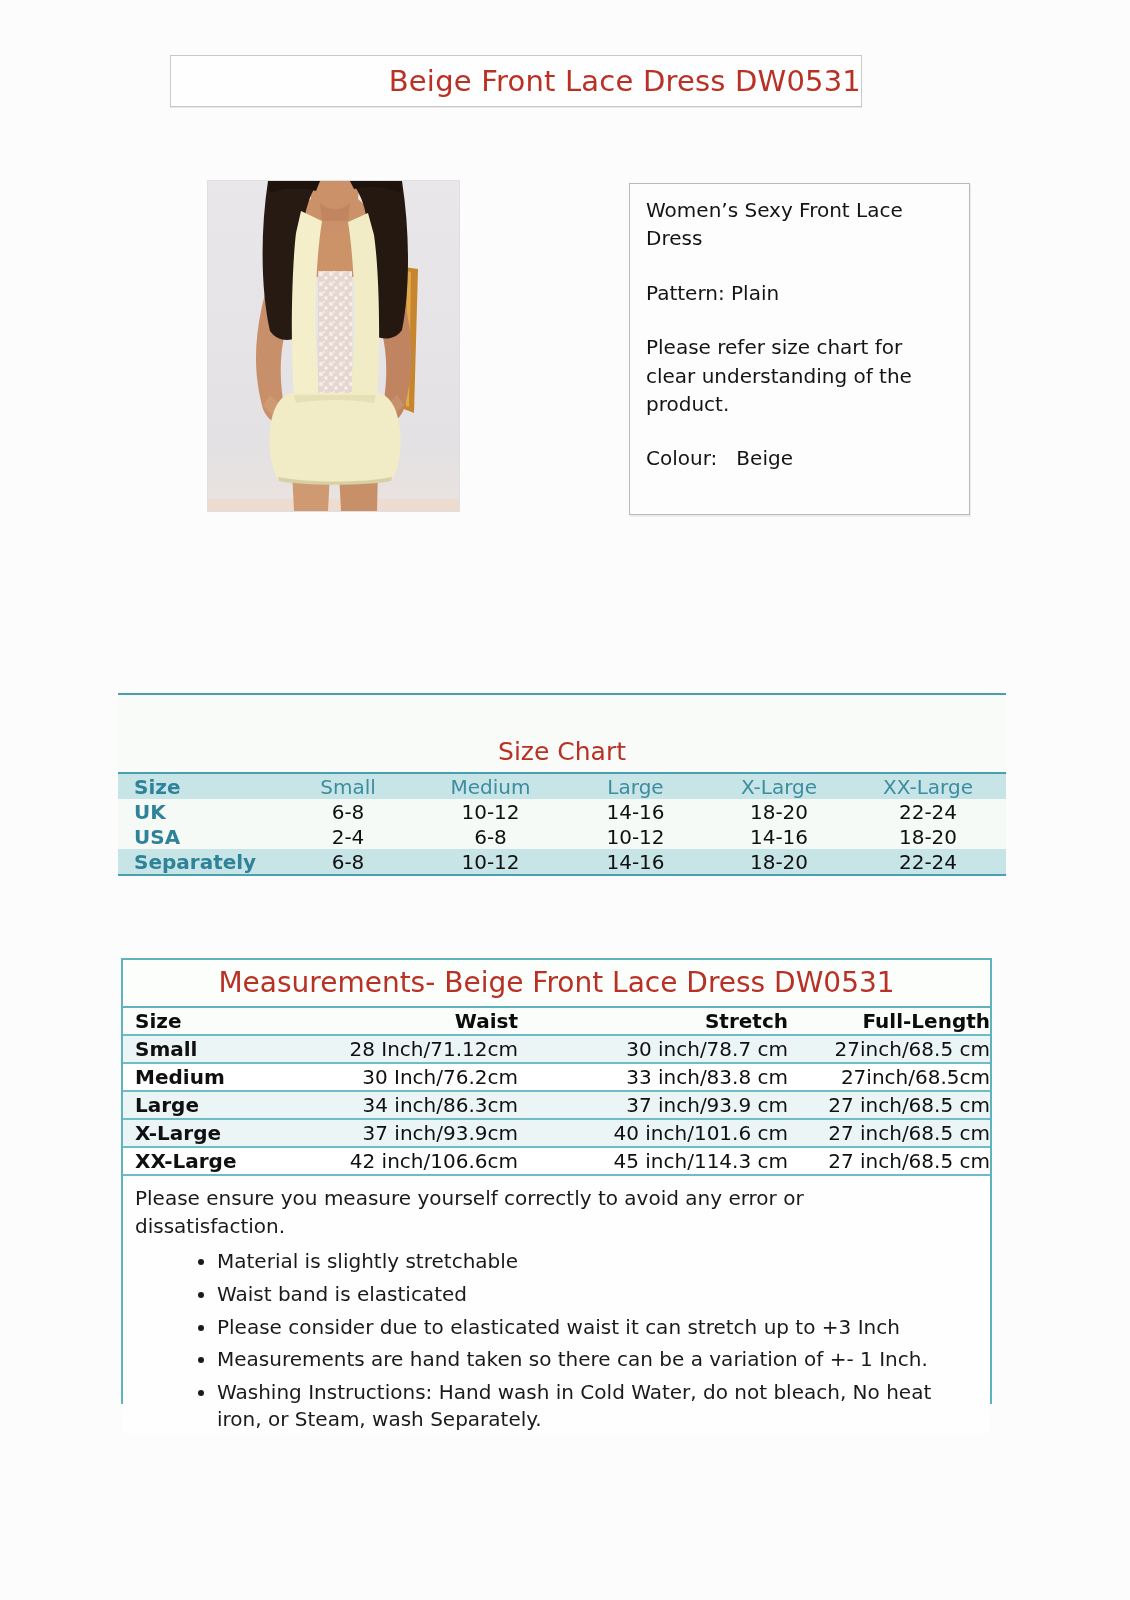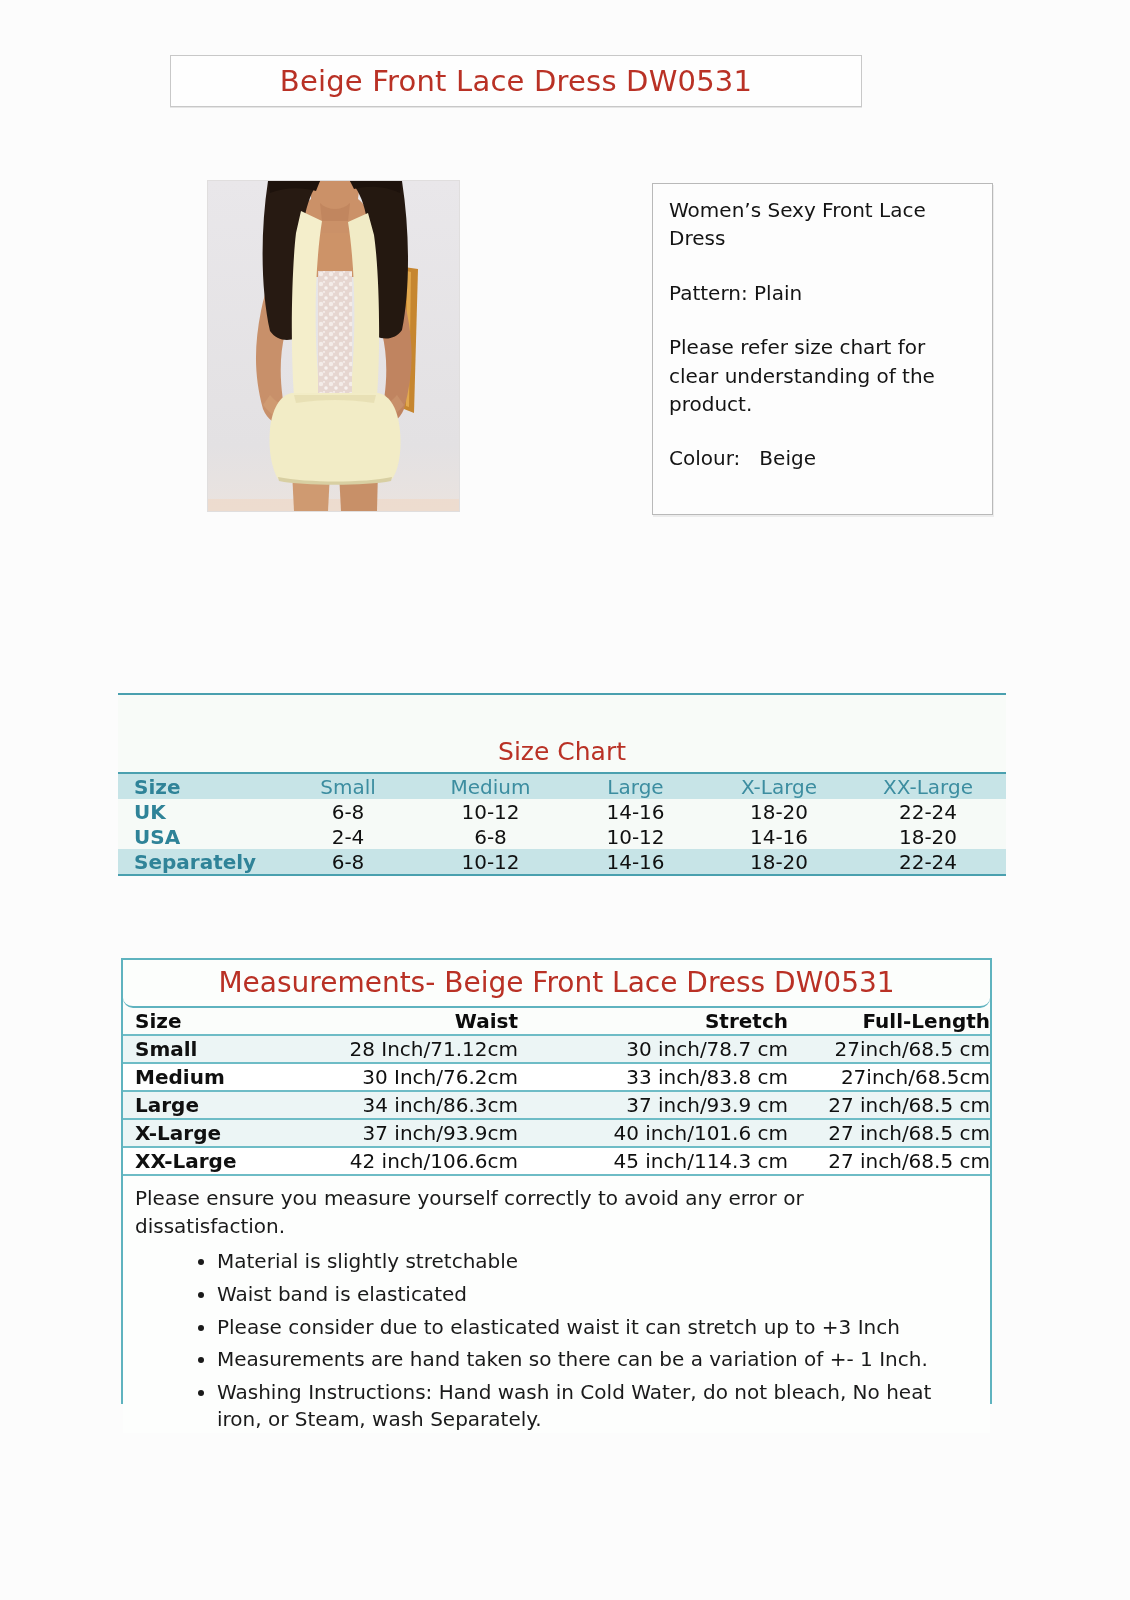--- a/index.html
+++ b/index.html
@@ -8,39 +8,38 @@
     width:1130px; height:1600px;
     background:#fcfcfc;
     font-family:"DejaVu Sans", sans-serif;
     color:#1a1a1a;
     overflow:hidden;
   }
   
   .title-box {
     position:absolute; left:170px; top:55px; width:690px; height:50px;
     background:#fefefe; border:1px solid #c8c8c8;
-    display:flex; align-items:center; justify-content:center;
+    display:flex; align-items:center; justify-content:flex-end;
     box-shadow:0 1px 0 #e5e5e5;
   }
   .title-box .t {
     color:#b93125; font-size:29px; letter-spacing:0.2px;
   }
   
   .photo {
     position:absolute; left:207px; top:180px; width:253px; height:332px;
     border:1px solid #e0dede; box-sizing:border-box; background:#e8e6e9;
   }
   .photo svg { display:block; }
   
   .desc-box {
     position:absolute; left:629px; top:183px; width:341px; height:332px;
     background:#fdfdfd; border:1px solid #b9b9b9; box-sizing:border-box;
     padding:12px 16px 0 16px;
     box-shadow:1px 2px 0 #ececec;
-    margin-left:23px;
   }
   .desc-box p {
     margin:0 0 26px 0; font-size:20px; line-height:1.42;
     white-space:pre-wrap; max-width:292px; color:#141414;
   }
   
   .sizechart {
     position:absolute; left:118px; top:693px; width:888px;
     border-top:2px solid #4aa0af; border-bottom:2px solid #4aa0af;
     background:#f8fbf8;
@@ -59,21 +58,21 @@
   .sc-row.head .sc-cell { color:#3c8da0; }
   .sc-row.head .sc-cell.lab { color:#2f8398; }
   .sc-row .val { color:#101010; }
   
   .meas {
     position:absolute; left:121px; top:958px; width:871px; height:446px;
     border:2px solid #5fb3bf; box-sizing:border-box; background:#fcfefc;
   }
   .meas .m-title {
     text-align:center; color:#b93125; font-size:28px;
-    padding:6px 0 7px 0; border-bottom:2px solid #5fb3bf; background:#fcfefc;border-radius:10px;
+    padding:6px 0 7px 0; border-bottom:2px solid #5fb3bf; background:#fcfefc;
   }
   .m-row { display:grid; grid-template-columns:170px 225px 270px 202px; align-items:center; height:26px; border-bottom:2px solid #6ebcc6; }
   .m-row.head { background:#fbfdfb; font-weight:bold; }
   .m-row.tint { background:#ecf5f5; }
   .m-row.plain { background:#ffffff; }
   .m-cell { font-size:20px; text-align:right; line-height:1; color:#101010; }
   .m-cell.lab { text-align:left; padding-left:12px; font-weight:bold; }
   .m-row.head .m-cell { font-weight:bold; color:#0c0c0c; }
   
   .m-notes { padding:8px 14px 0 12px; background:#fdfefd; }

